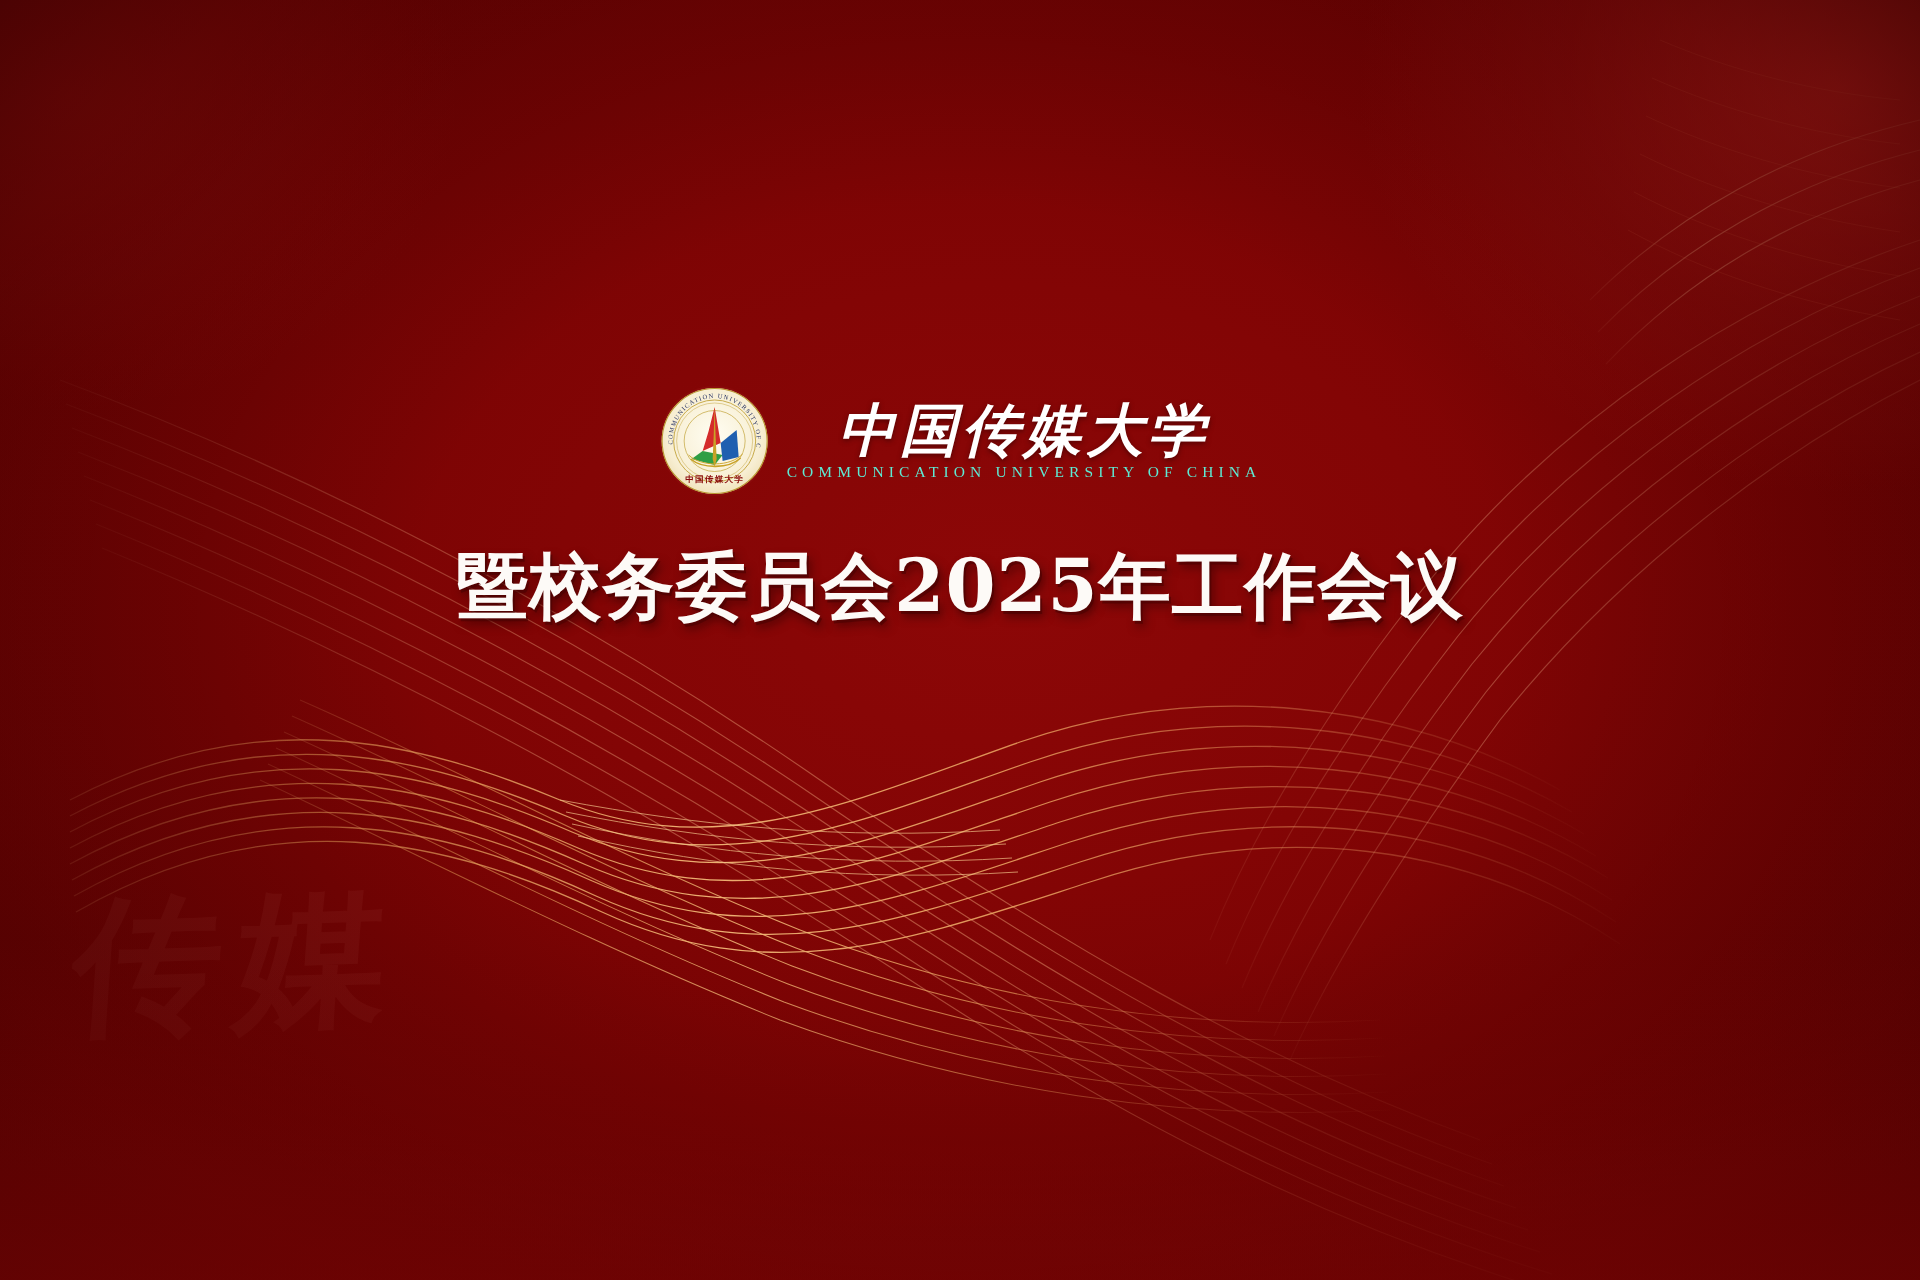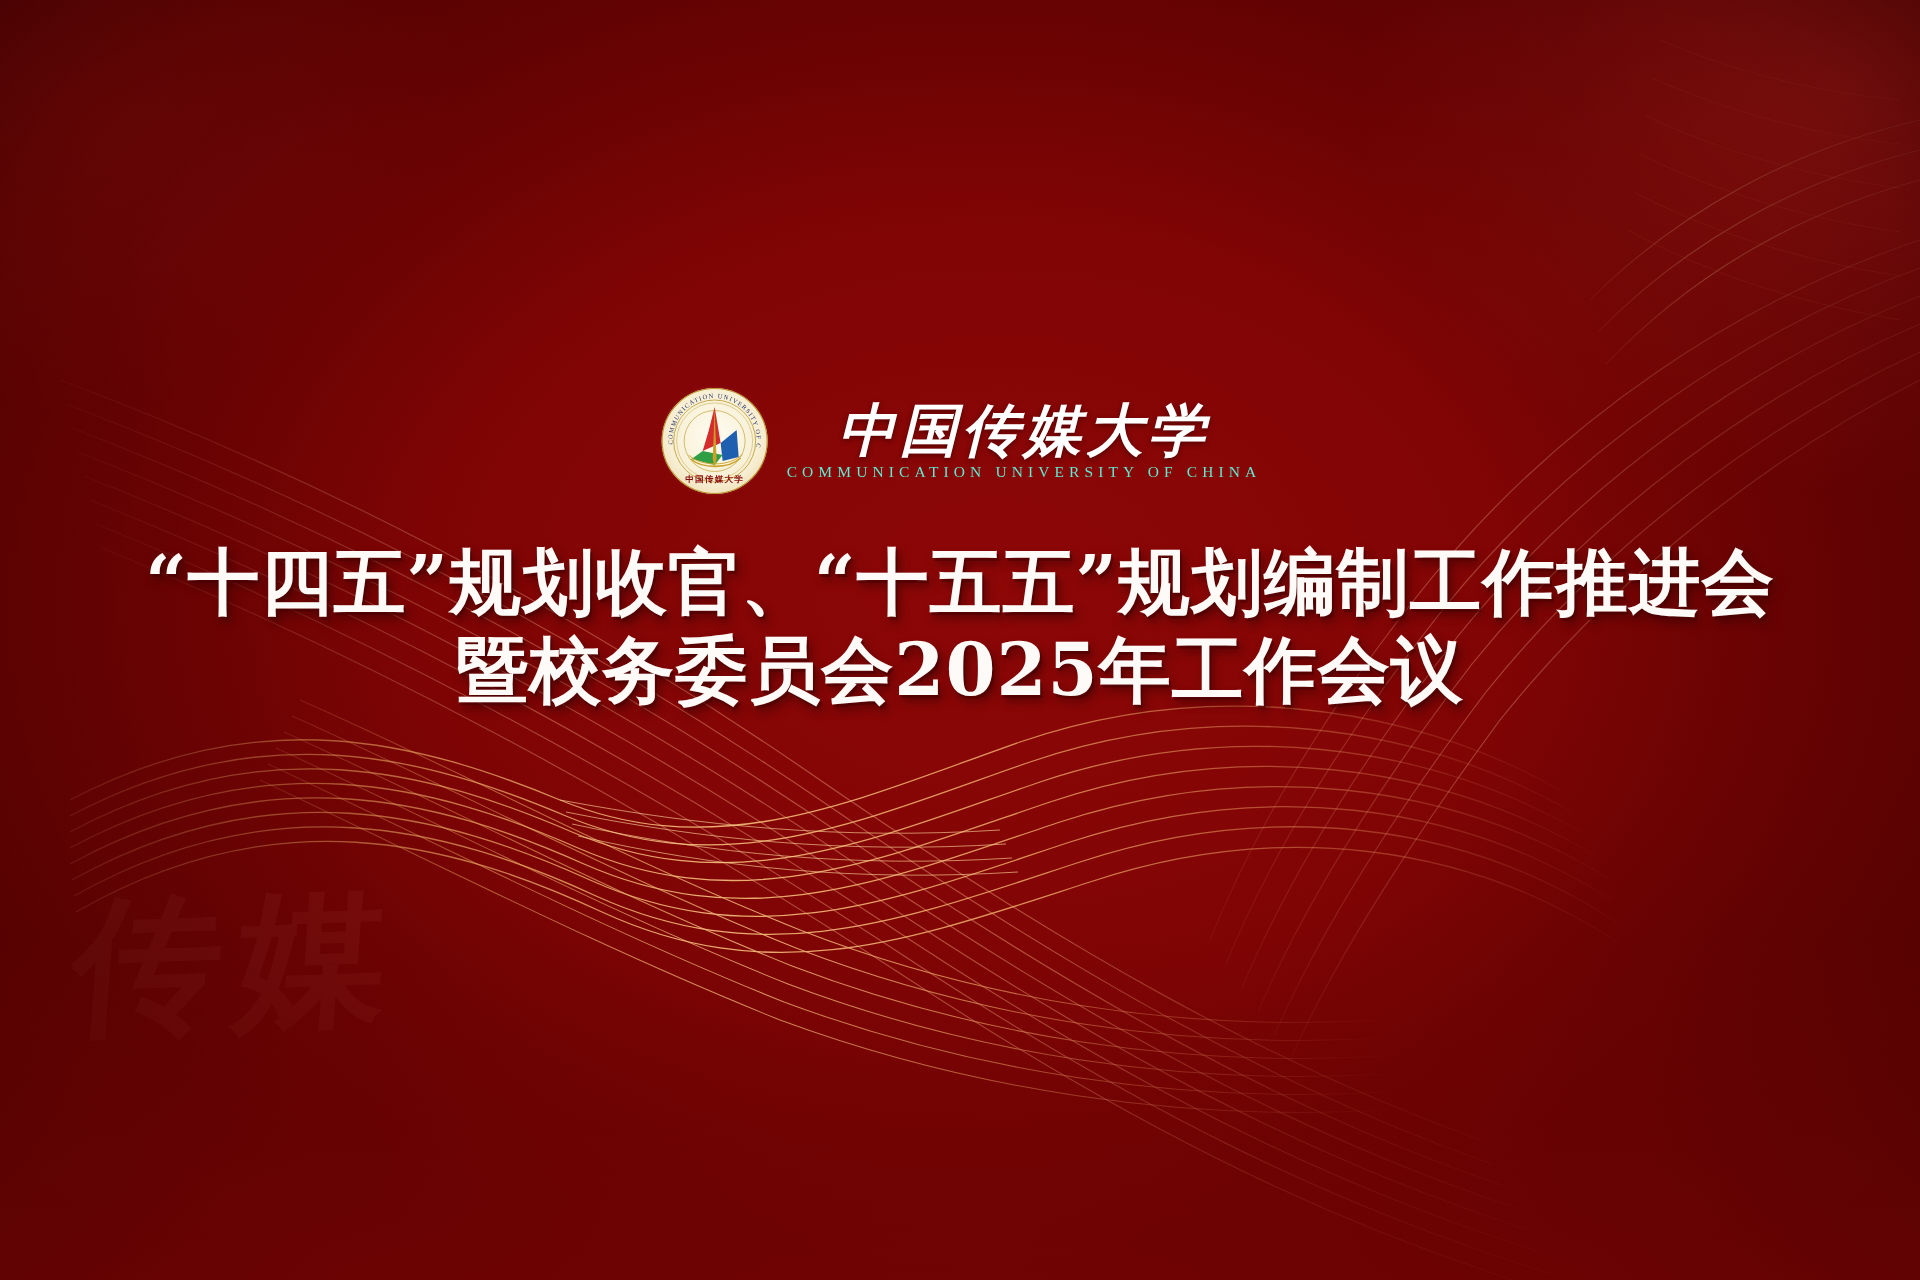--- a/index.html
+++ b/index.html
@@ -299,17 +299,16 @@
       </svg>
     </div>
 
     <div class="wordmark">
       <div class="wordmark-cn">中国传媒大学</div>
       <div class="wordmark-en">COMMUNICATION UNIVERSITY OF CHINA</div>
     </div>
   </div>
 
   <div class="title-block">
-    <div class="title-line title-line-1">“十四五”规划收官、“十五五”规划编制工作推进会</div>
     <div class="title-line title-line-2">暨校务委员会2025年工作会议</div>
   </div>
 
 </div>
 
 </body></html>

